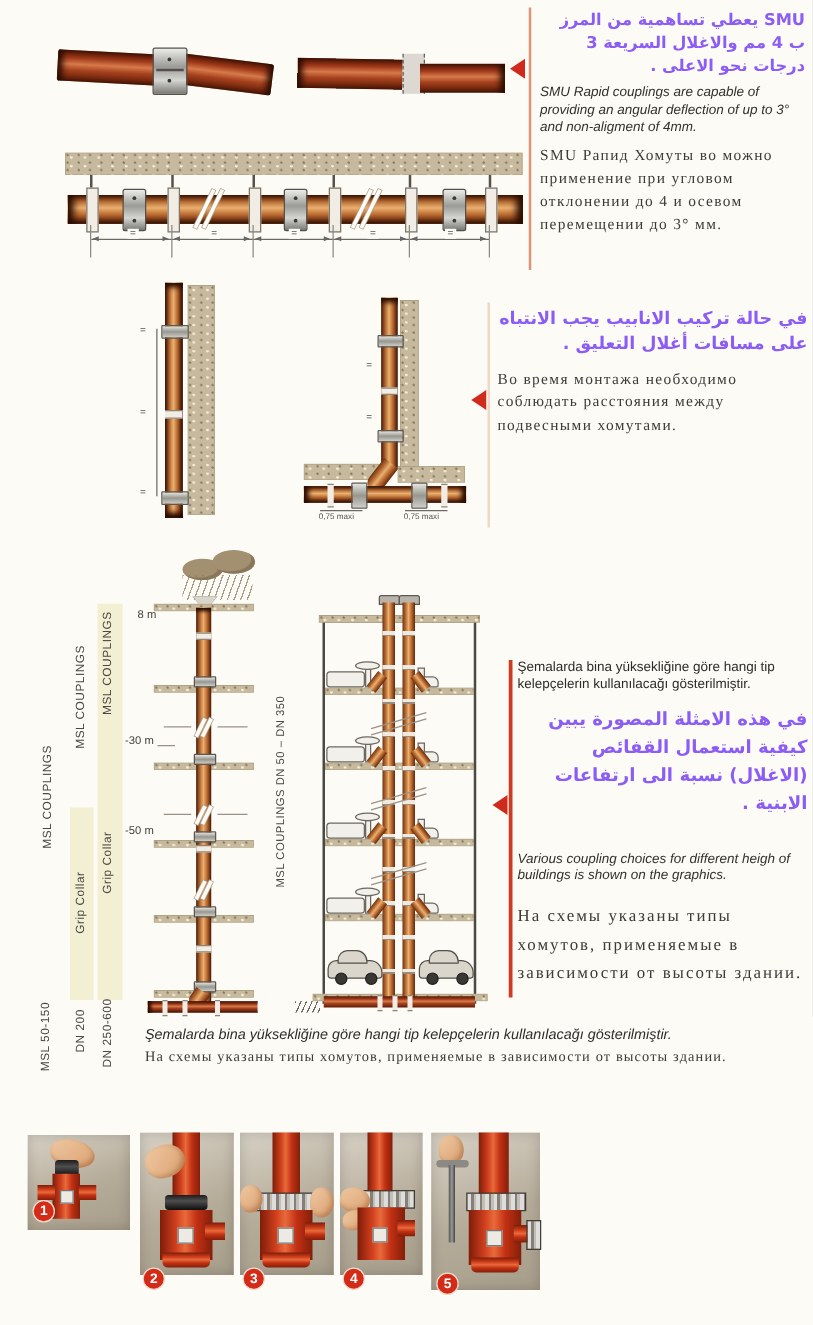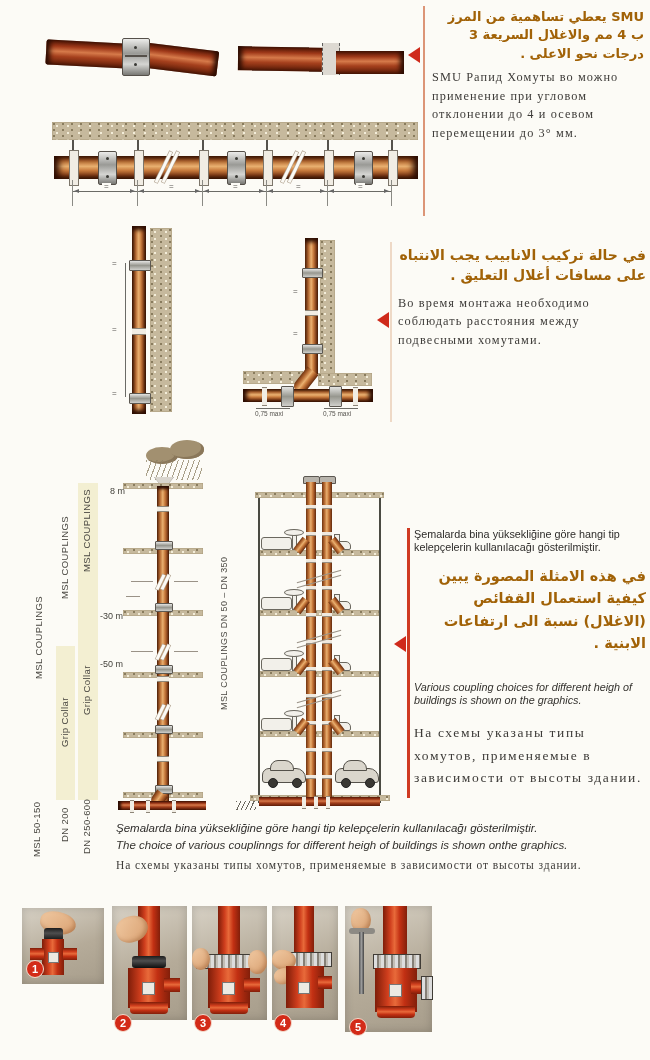--- a/index.html
+++ b/index.html
@@ -30,21 +30,21 @@
   .tri{width:0;height:0;border-top:8px solid transparent;border-bottom:8px solid transparent;border-right:12px solid #cf2a1b;}
   .dline{background:#6b6b66;}
   .ext{background:#8a8a84;}
   .eq{font-size:8px;color:#55534e;line-height:1;}
   .ah{width:0;height:0;border-top:2.5px solid transparent;border-bottom:2.5px solid transparent;}
   .ahl{border-right:5px solid #666;}
   .ahr{border-left:5px solid #666;}
   .slashbrk{width:2.5px;background:#fcfbf6;transform:rotate(26deg);box-shadow:0 0 0 .6px #b0a290;}
   
   .t-tr{font-size:10.8px;line-height:1.24;}
-  .t-ar{font-size:13px;font-weight:bold;direction:rtl;line-height:1.42;font-family:"DejaVu Sans",sans-serif;color:#a16207;}
+  .t-ar{font-size:13px;font-weight:bold;direction:rtl;line-height:1.42;font-family:"DejaVu Sans",sans-serif;color:#8b5cf6;}
   .t-en{font-size:10.8px;font-style:italic;line-height:1.28;color:#33312d;}
   .t-ru{font-family:"Liberation Serif",serif;font-size:12.3px;line-height:1.5;letter-spacing:1.1px;color:#3d3b38;}
   .ital{font-style:italic;}
   
   .photo{background:linear-gradient(160deg,#d8d2c6,#b5ab99 55%,#a79d8b);box-shadow:inset 0 0 10px rgba(0,0,0,.18);}
   .badge{width:16px;height:16px;border-radius:50%;background:#d32b18;color:#fff;font-weight:bold;
          font-size:11px;text-align:center;line-height:16px;border:1.5px solid #f3dccd;box-sizing:content-box;}
   .hand{background:linear-gradient(135deg,#f0c9a2,#d9a070);border-radius:45% 50% 50% 45%;box-shadow:inset -2px -2px 4px rgba(120,60,20,.35);}
   .redfit{background:linear-gradient(to right,#7e1d09,#cf3e1d 30%,#e86a3a 48%,#c23013 70%,#821f0a);}
   .redfitH{background:linear-gradient(to bottom,#7e1d09,#cf3e1d 30%,#e86a3a 48%,#c23013 70%,#821f0a);}
@@ -72,20 +72,21 @@
     </div>
     <div class="abs pipeHdark" style="left:238px;top:47px;width:84px;height:24px;transform:rotate(1deg);box-shadow:inset 4px 0 5px #2a0c02;"></div>
     <div class="abs" style="left:322px;top:43px;width:16px;height:32px;background:#d8d4cc;border-left:1px dashed #444;border-right:1px dashed #444;opacity:.85;"></div>
     <div class="abs pipeHdark" style="left:336px;top:51px;width:68px;height:23px;box-shadow:inset -4px 0 5px #2a0c02;"></div>
   </div>
   <div class="abs tri" style="left:408px;top:47px;"></div>
   <div class="abs rline" style="left:423px;top:6px;width:2px;height:210px;"></div>
 
   <div class="abs" style="left:432px;top:8px;width:212px;">
     <p class="t-ar" dir="rtl" style="margin:0 0 5px 0;">SMU يعطي تساهمية من المرز ب 4 مم والاغلال السريعة 3 درجات نحو الاعلى .</p>
+    <p class="t-en" style="margin:0 0 5px 0;">SMU Rapid couplings are capable of providing an angular deflection of up to 3° and non-aligment of 4mm.</p>
     <p class="t-ru" style="margin:0;">SMU Рапид Хомуты во можно применение при угловом отклонении до 4 и осевом перемещении до 3° мм.</p>
   </div>
 
   <div class="abs speck" style="left:52px;top:122px;width:366px;height:18px;"></div>
 
   <div class="abs" style="left:72px;top:140px;width:2px;height:18px;background:#55524c;"></div>
   <div class="abs" style="left:137px;top:140px;width:2px;height:18px;background:#55524c;"></div>
   <div class="abs" style="left:202px;top:140px;width:2px;height:18px;background:#55524c;"></div>
   <div class="abs" style="left:266px;top:140px;width:2px;height:18px;background:#55524c;"></div>
   <div class="abs" style="left:327px;top:140px;width:2px;height:18px;background:#55524c;"></div>
@@ -182,21 +183,21 @@
   <div class="abs vlabel" style="left:59px;top:516px;width:14px;height:84px;">MSL COUPLINGS</div>
   <div class="abs cream" style="left:56px;top:646px;width:19px;height:154px;"></div>
   <div class="abs vlabel" style="left:59px;top:690px;width:14px;height:64px;">Grip Collar</div>
   <div class="abs vlabel" style="left:59px;top:804px;width:14px;height:42px;">DN 200</div>
   <div class="abs cream" style="left:78px;top:483px;width:20px;height:317px;"></div>
   <div class="abs vlabel" style="left:81px;top:489px;width:14px;height:84px;">MSL COUPLINGS</div>
   <div class="abs vlabel" style="left:81px;top:660px;width:14px;height:60px;">Grip Collar</div>
   <div class="abs vlabel" style="left:81px;top:798px;width:14px;height:56px;">DN 250-600</div>
 
   <div class="abs" style="left:110px;top:486px;font-size:9px;color:#44423c;">8 m</div>
-  <div class="abs" style="left:100px;top:611px;font-size:9px;color:#44423c;">-30 m</div>
+  <div class="abs" style="left:100px;top:587px;font-size:9px;color:#44423c;">-30 m</div>
   <div class="abs brkline" style="left:126px;top:596px;width:14px;"></div>
   <div class="abs" style="left:100px;top:659px;font-size:9px;color:#44423c;">-50 m</div>
 
   <div class="abs cloud" style="left:146px;top:447px;width:32px;height:17px;"></div>
   <div class="abs cloud" style="left:170px;top:440px;width:34px;height:19px;"></div>
   <div class="abs rain" style="left:146px;top:460px;width:56px;height:20px;"></div>
   <div class="abs" style="left:154px;top:477px;width:0;height:0;border-left:10px solid transparent;border-right:10px solid transparent;border-top:12px solid #d9d5cd;filter:drop-shadow(0 0 .5px #555);"></div>
 
   <div class="abs speck" style="left:123px;top:483px;width:80px;height:6px;"></div>
   <div class="abs speck" style="left:123px;top:548px;width:80px;height:6px;"></div>
@@ -306,21 +307,20 @@
   <div class="abs" style="left:407px;top:528px;width:2.5px;height:270px;background:#cf3a22;"></div>
   <div class="abs" style="left:414px;top:528px;width:232px;">
     <p class="t-tr" style="margin:0 0 10px 0;">Şemalarda bina yüksekliğine göre hangi tip kelepçelerin kullanılacağı gösterilmiştir.</p>
     <p class="t-ar" dir="rtl" style="margin:0 0 26px 0;font-size:14.5px;line-height:1.55;">في هذه الامثلة المصورة يبين كيفية استعمال القفائص (الاغلال) نسبة الى ارتفاعات الابنية .</p>
     <p class="t-en" style="margin:0 0 14px 0;">Various coupling choices for different heigh of buildings is shown on the graphics.</p>
     <p class="t-ru" style="margin:0;font-size:13.5px;letter-spacing:1.6px;line-height:1.65;">На схемы указаны типы хомутов, применяемые в зависимости от высоты здании.</p>
   </div>
 
   <div class="abs" style="left:116px;top:821px;width:532px;">
     <p class="t-tr ital" style="margin:0 0 3px 0;font-size:11.5px;">Şemalarda bina yüksekliğine göre hangi tip kelepçelerin kullanılacağı gösterilmiştir.</p>
-    <p class="t-en" style="margin:0 0 4px 0;font-size:11.5px;">The choice of various couplinngs for different heigh of buildings is shown onthe graphics.</p>
     <p class="t-ru" style="margin:0;font-size:11.5px;letter-spacing:.9px;">На схемы указаны типы хомутов, применяемые в зависимости от высоты здании.</p>
   </div>
 
   <div class="abs photo" style="left:22px;top:908px;width:82px;height:76px;">
     <div class="abs hand" style="left:18px;top:4px;width:36px;height:22px;transform:rotate(12deg);"></div>
     <div class="abs blackring" style="left:22px;top:20px;width:19px;height:13px;"></div>
     <div class="abs redfit" style="left:20px;top:31px;width:22px;height:36px;"></div>
     <div class="abs redfitH" style="left:8px;top:40px;width:14px;height:12px;"></div>
     <div class="abs redfitH" style="left:41px;top:40px;width:14px;height:12px;"></div>
     <div class="abs" style="left:26px;top:44px;width:9px;height:9px;background:#eceae2;border:.5px solid #777;"></div>

